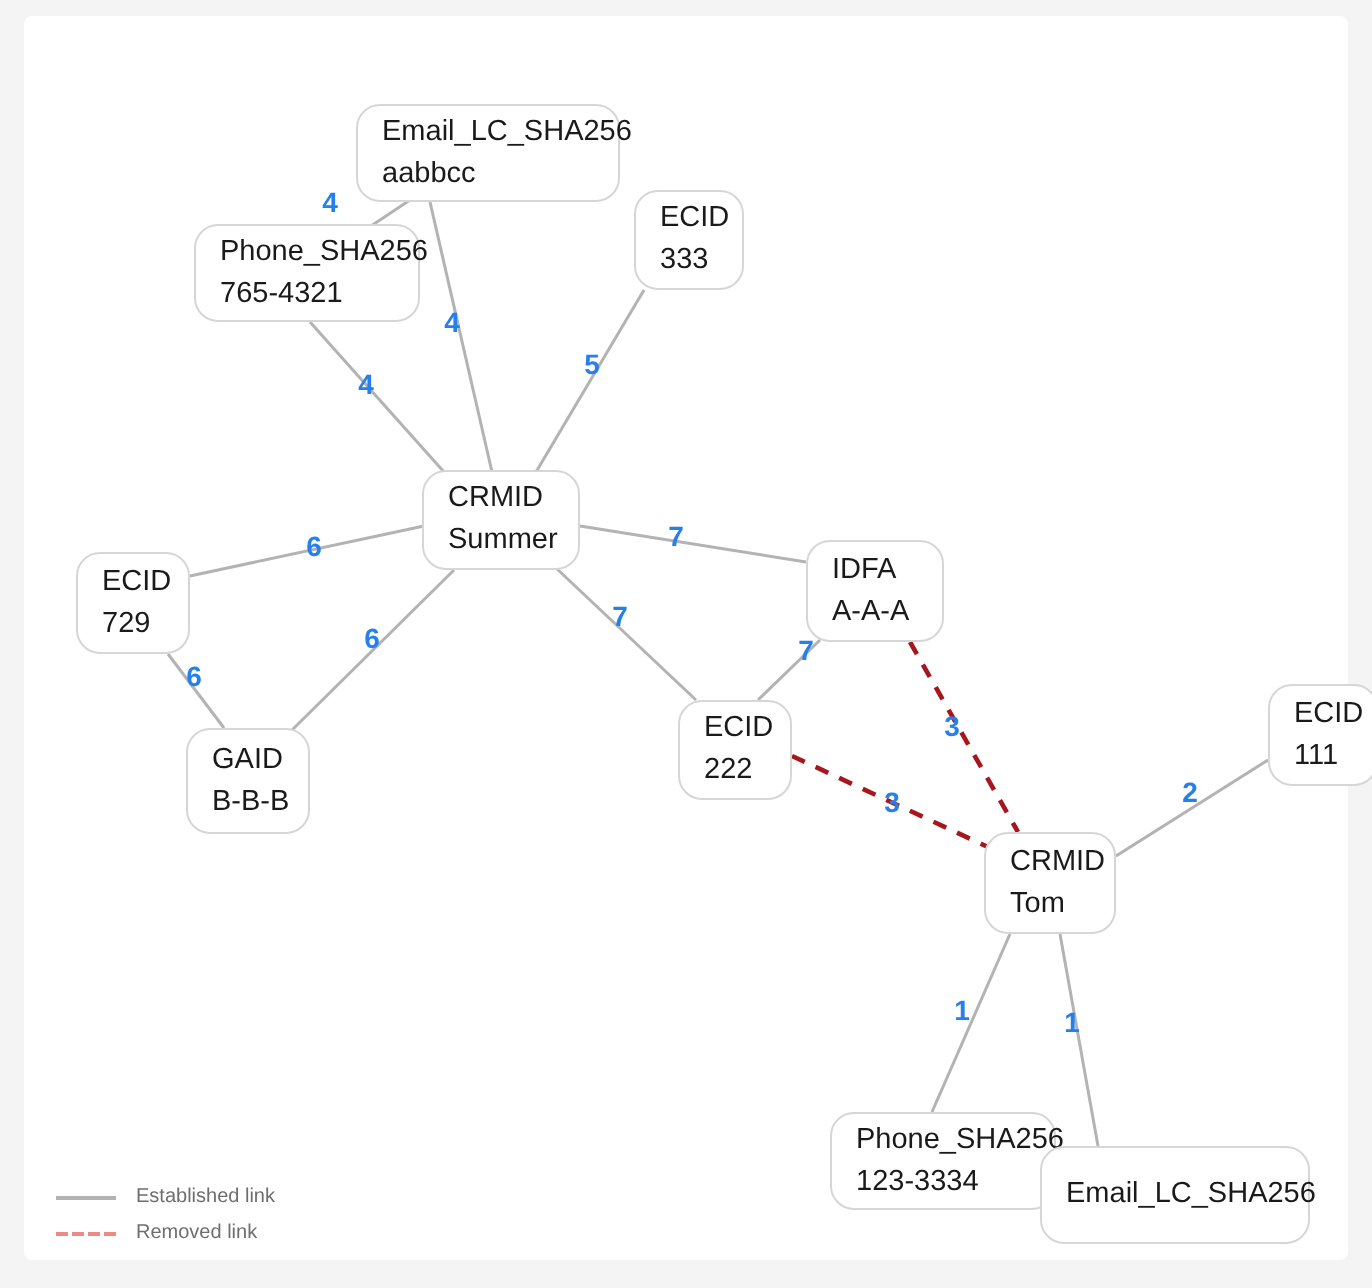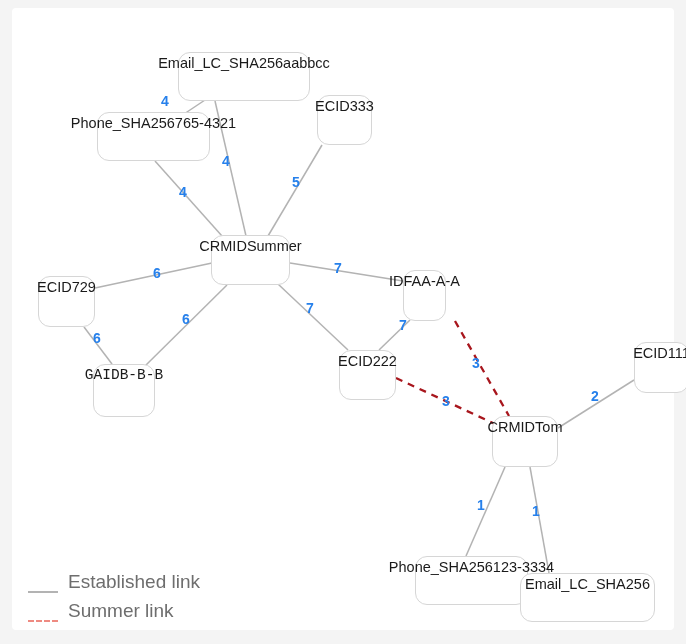--- a/index.html
+++ b/index.html
@@ -37,21 +37,21 @@
     width: 686px;
     height: 644px;
   }
   .node {
     position: absolute;
     box-sizing: border-box;
     background: #ffffff;
     border: 1.4px solid #d6d6d6;
     border-radius: 12px;
     display: flex;
-    flex-direction: row;
+    flex-direction: column;
     justify-content: center;
     padding: 0 12px;
     color: #1a1a1a;
     font-size: 14.5px;
     line-height: 1.42;
     white-space: nowrap;
   }
   .node .line1, .node .line2 {
     display: block;
   }
@@ -68,23 +68,23 @@
   #legend {
     position: absolute;
     left: 28px;
     bottom: 22px;
     display: flex;
     flex-direction: column;
     gap: 7px;
   }
   .legend-row {
     display: flex;
-    align-items: flex-end;
+    align-items: center;
     gap: 10px;
-    font-size: 19px;
+    font-size: 10px;
     color: #6e6e6e;
   }
   .legend-swatch {
     width: 30px;
     height: 0;
     flex: 0 0 30px;
   }
   .legend-swatch.solid {
     border-top: 2px solid #b3b3b3;
   }
@@ -132,25 +132,25 @@
         <span class="line2">333</span>
       </div>
       <div class="node" style="left: 211px; top: 235px; width: 79px; height: 50px;">
         <span class="line1">CRMID</span>
         <span class="line2">Summer</span>
       </div>
       <div class="node" style="left: 38px; top: 276px; width: 57px; height: 51px;">
         <span class="line1">ECID</span>
         <span class="line2">729</span>
       </div>
-      <div class="node" style="left: 93px; top: 364px; width: 62px; height: 53px; font-family: Liberation Mono, monospace;">
+      <div class="node" style="left: 93px; top: 364px; width: 62px; height: 53px;">
         <span class="line1">GAID</span>
         <span class="line2">B-B-B</span>
       </div>
-      <div class="node" style="left: 403px; top: 270px; width: 43px; height: 51px;">
+      <div class="node" style="left: 403px; top: 270px; width: 69px; height: 51px;">
         <span class="line1">IDFA</span>
         <span class="line2">A-A-A</span>
       </div>
       <div class="node" style="left: 339px; top: 350px; width: 57px; height: 50px;">
         <span class="line1">ECID</span>
         <span class="line2">222</span>
       </div>
       <div class="node" style="left: 492px; top: 416px; width: 66px; height: 51px;">
         <span class="line1">CRMID</span>
         <span class="line2">Tom</span>
@@ -185,16 +185,16 @@
       <div class="edge-label" style="left: 536px; top: 511px;">1</div>
     </div>
 
   <div id="legend">
       <div class="legend-row">
         <span class="legend-swatch solid"></span>
         <span>Established link</span>
       </div>
       <div class="legend-row">
         <span class="legend-swatch dashed"></span>
-        <span>Summer link</span>
+        <span>Removed link</span>
       </div>
     </div>
 </div>
 
 </body></html>

